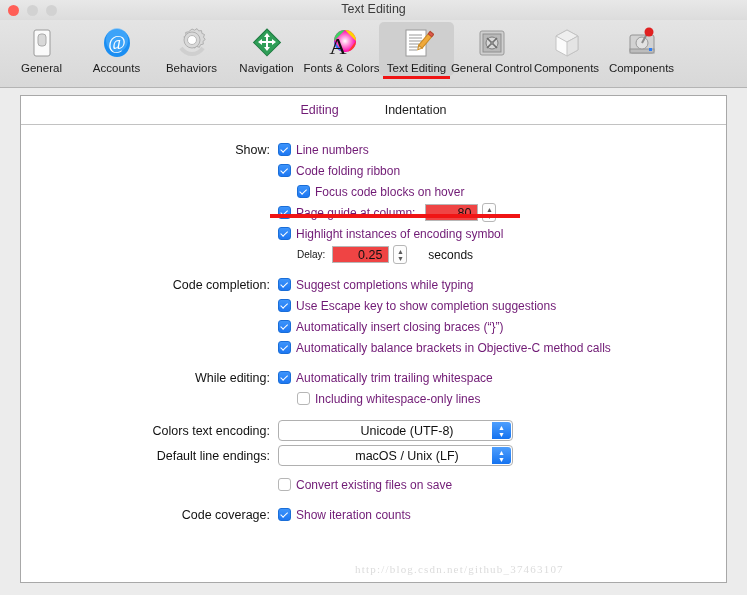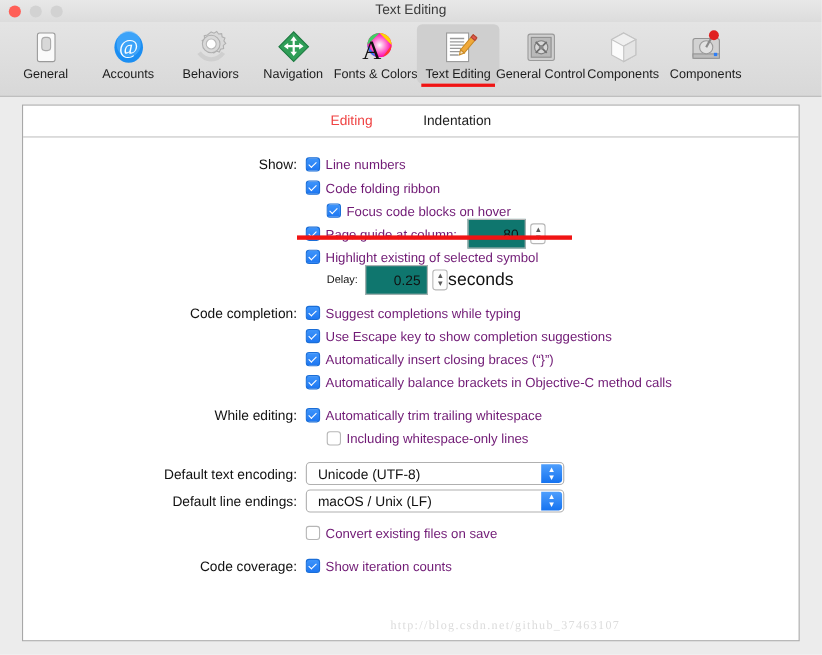--- a/index.html
+++ b/index.html
@@ -52,21 +52,21 @@
   
   .panel {
     position: absolute; left: 20px; top: 95px; width: 707px; height: 488px;
     background: #ffffff; border: 1px solid #a8a8a8;
   }
   .tabrow {
     height: 29px; border-bottom: 1px solid #c2c2c2;
     display: flex; align-items: center; justify-content: center; gap: 46px;
   }
   .tab { font-size: 12.5px; color: #1d1d1d; cursor: default; }
-  .tab.active { color: #ef4444; }
+  .tab.active { color: #701a75; }
 
   .form { position: relative; padding-top: 14px; font-size: 12.5px; color: #111; }
 
   .row { display: flex; align-items: center; height: 21px; }
   .row.gap { margin-top: 9px; }
   .row-label {
     width: 257px; text-align: right; padding-right: 8px;
     font-size: 12.5px; color: #111; white-space: nowrap;
   }
   .row-body { display: flex; align-items: center; white-space: nowrap; }
@@ -82,42 +82,42 @@
   .cb.off { background: #fff; border: 1px solid #b6b6b6; }
   .cb.on::after {
     content: ""; width: 6px; height: 3px;
     border-left: 1.8px solid #fff; border-bottom: 1.8px solid #fff;
     transform: rotate(-45deg) translate(0.5px,-1px);
   }
   .cb-text { font-size: 12px; color: #701a75; }
 
   
   .field {
-    height: 27px; border: 1px solid #b7b7b7; background: #0f766e;
+    height: 17px; border: 1px solid #b7b7b7; background: #ef4444;
     display: inline-flex; align-items: center; justify-content: flex-end;
     padding: 0 6px; font-size: 12.5px; color: #111;
   }
   .field.w-col { width: 53px; }
   .field.w-delay { width: 57px; }
   .stepper {
     width: 14px; height: 19px; margin-left: 4px;
     border: 1px solid #b7b7b7; border-radius: 3px; background: #fdfdfd;
     display: inline-flex; flex-direction: column;
     align-items: center; justify-content: center; gap: 2px;
   }
   .stepper span { font-size: 7px; line-height: 5px; color: #5a5a5a; }
-  .unit { margin-left: 0; font-size: 16px; color: #111; }
+  .unit { margin-left: 21px; font-size: 12px; color: #111; }
   .sub-label { font-size: 10px; color: #111; margin-right: 7px; }
 
   
   .popup {
     position: relative; width: 235px; height: 21px;
     border: 1px solid #b0b0b0; border-radius: 4px; background: #fff;
-    display: flex; align-items: center; padding-left: 10px;
-    font-size: 12.5px; color: #111;
+    display: flex; align-items: center; padding-left: 23px;
+    font-size: 12.5px; color: #111; justify-content: center;
   }
   .popup .arrows {
     position: absolute; right: 1px; top: 1px; bottom: 1px; width: 19px;
     border-radius: 0 3px 3px 0;
     background: linear-gradient(to bottom,#4f9ffd,#1573f0);
     display: flex; flex-direction: column;
     align-items: center; justify-content: center; gap: 2px;
   }
   .popup .arrows span { font-size: 7px; line-height: 5px; color: #fff; }
 
@@ -317,21 +317,21 @@
             <span>▲</span>
             <span>▼</span>
           </span>
         </div>
       </div>
 
       <div class="row">
         <div class="row-label"></div>
         <div class="row-body">
           <span class="cb on"></span>
-          <span class="cb-text">Highlight existing of selected symbol</span>
+          <span class="cb-text">Highlight instances of encoding symbol</span>
         </div>
       </div>
 
       <div class="row">
         <div class="row-label"></div>
         <div class="row-body indent1">
           <span class="sub-label">Delay:</span>
           <span class="field w-delay">0.25</span>
           <span class="stepper">
             <span>▲</span>
@@ -379,21 +379,21 @@
       </div>
       <div class="row">
         <div class="row-label"></div>
         <div class="row-body indent1">
           <span class="cb off"></span>
           <span class="cb-text">Including whitespace-only lines</span>
         </div>
       </div>
 
       <div class="row gap" style="height:25px">
-        <div class="row-label">Default text encoding:</div>
+        <div class="row-label">Colors text encoding:</div>
         <div class="row-body">
           <span class="popup">
             <span>Unicode (UTF-8)</span>
             <span class="arrows">
               <span>▲</span>
               <span>▼</span>
             </span>
           </span>
         </div>
       </div>

